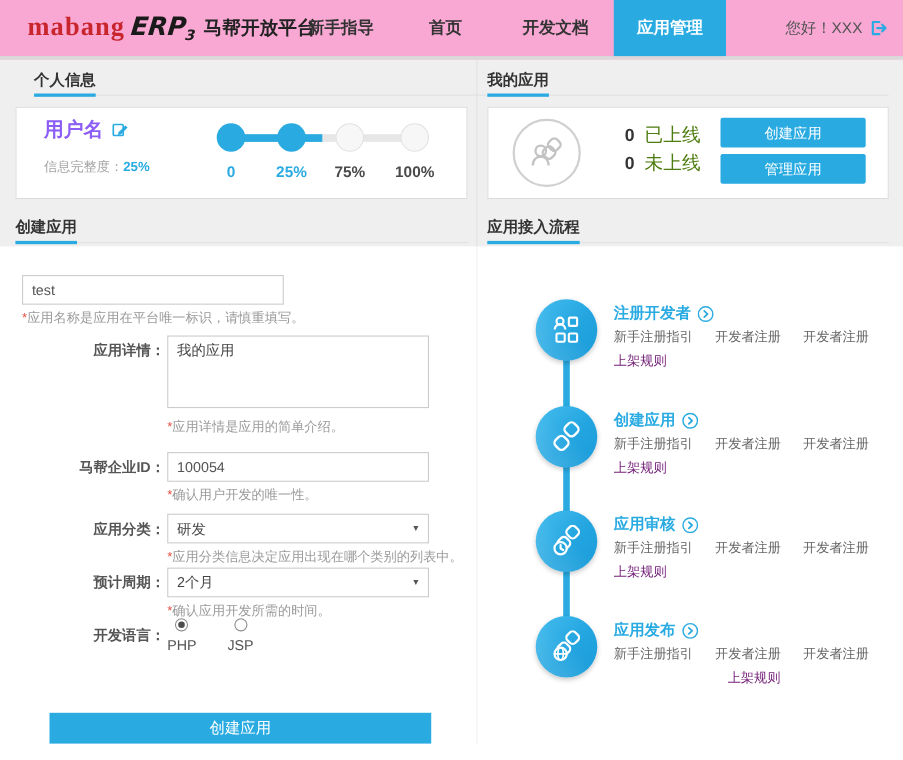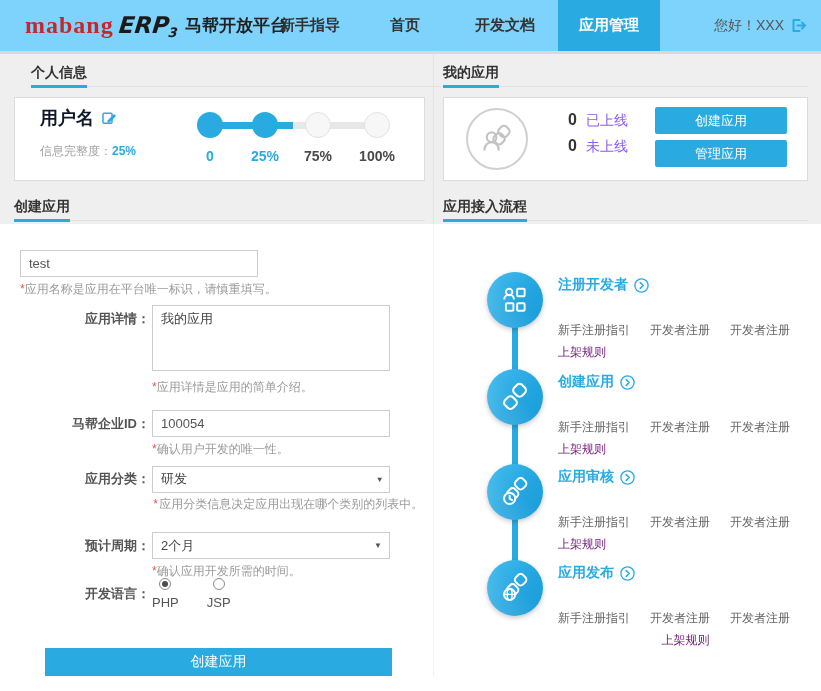--- a/index.html
+++ b/index.html
@@ -1,20 +1,20 @@
 <!DOCTYPE html>
 <html><head>
 <meta charset="utf-8">
 <style>
   html,body{margin:0;padding:0;}
   body{font-family:"Liberation Sans",sans-serif;}
   .page{position:relative;width:821px;height:691px;background:#efeff0;overflow:hidden;}
 
   
-  .hdr{position:absolute;left:0;top:0;width:821px;height:51px;background:#7dd3fc;border-bottom:3px solid #d9d9d9;z-index:5;}
+  .hdr{position:absolute;left:0;top:0;width:821px;height:51px;background:#f9a8d4;border-bottom:3px solid #d9d9d9;z-index:5;}
   .logo{position:absolute;left:25px;top:0;height:51px;display:flex;align-items:center;}
   .logo-en{font-family:"Liberation Serif",serif;font-size:24px;font-weight:600;color:#c9252d;letter-spacing:1px;}
   .logo-erp{font-family:"DejaVu Sans",sans-serif;font-style:italic;font-weight:bold;font-size:23px;color:#1a1a1a;margin-left:5px;transform:skewX(-6deg);}
   .logo-erp-sub{font-size:13px;vertical-align:-4px;}
   .logo-cn{font-size:17px;font-weight:bold;color:#222;margin-left:7px;}
   .nav{position:absolute;left:270px;top:0;height:51px;display:flex;}
   .nav-item{display:flex;align-items:center;justify-content:center;font-size:15px;font-weight:bold;color:#333;cursor:pointer;}
   .nav-item:nth-child(1){width:80px;}
   .nav-item:nth-child(2){width:110px;}
   .nav-item:nth-child(3){width:90px;}
@@ -34,75 +34,75 @@
   .sh1{left:31px;top:62px;width:411px;}
   .sh2{left:443px;top:62px;width:365px;}
   .sh3{left:14px;top:196px;width:411px;}
   .sh4{left:443px;top:196px;width:365px;}
 
   
   .card{position:absolute;background:#fff;border:1px solid #dcdcdc;box-sizing:border-box;z-index:2;}
   .card1{left:14px;top:97px;width:411px;height:84px;}
   .card2{left:443px;top:97px;width:365px;height:84px;}
 
-  .username{position:absolute;left:40px;top:106px;display:flex;align-items:center;gap:7px;font-size:18px;font-weight:bold;color:#0f172a;z-index:3;}
+  .username{position:absolute;left:40px;top:106px;display:flex;align-items:center;gap:7px;font-size:18px;font-weight:bold;color:#8b5cf6;z-index:3;}
   .completeness{position:absolute;left:40px;top:143px;font-size:12px;color:#a3a3a3;z-index:3;}
   .completeness b{color:#29abe2;font-weight:bold;}
 
   .stepper{position:absolute;left:183px;top:110px;width:220px;height:58px;z-index:3;}
   .bar{position:absolute;top:12px;height:7px;}
   .bar-gray{left:27px;width:167px;background:#e7e7e7;}
   .bar-blue{left:27px;width:83px;background:#29abe2;}
   .pc{position:absolute;top:2px;width:26px;height:26px;border-radius:50%;box-sizing:border-box;}
   .pc.filled{background:#29abe2;}
   .pc.empty{background:#f7f7f7;border:1px solid #e2e2e2;}
   .plabel{position:absolute;top:38px;transform:translateX(-50%);font-size:14px;font-weight:bold;}
   .plabel.blue{color:#29abe2;}
   .plabel.dark{color:#4a4a4a;}
 
   .appicon{position:absolute;left:466px;top:108px;width:62px;height:62px;border:2px solid #d0d0d0;border-radius:50%;box-sizing:border-box;display:flex;align-items:center;justify-content:center;z-index:3;}
   .cnt-row{position:absolute;display:flex;align-items:baseline;gap:9px;z-index:3;}
   .cnt-row .n{font-size:16px;font-weight:bold;color:#333;}
-  .cnt-row .l{font-size:14px;color:#8b5cf6;}
+  .cnt-row .l{font-size:17px;color:#4d7c0f;}
   .cr1{left:568px;top:111px;}
   .cr2{left:568px;top:137px;}
   .btn{position:absolute;width:132px;height:27px;background:#29abe2;color:#fff;font-size:13px;display:flex;align-items:center;justify-content:center;cursor:pointer;border-radius:2px;z-index:3;}
   .btn1{left:655px;top:107px;}
   .btn2{left:655px;top:140px;}
 
   
   .form{position:absolute;left:20px;top:250px;width:372px;z-index:2;}
   .frow{display:flex;}
   .flabel{width:132px;text-align:right;font-size:13px;font-weight:bold;color:#555;line-height:27px;padding-right:2px;flex-shrink:0;box-sizing:border-box;}
   .fctrl{width:238px;}
   .tin{width:238px;height:27px;border:1px solid #ccc;padding:0 8px;font-size:13px;color:#555;background:#fff;box-sizing:border-box;font-family:"Liberation Sans",sans-serif;}
   .tarea{width:238px;height:66px;border:1px solid #ccc;padding:4px 8px;font-size:13px;color:#444;background:#fff;box-sizing:border-box;resize:none;font-family:"Liberation Sans",sans-serif;}
   .fselect{position:relative;width:238px;height:27px;border:1px solid #ccc;background:#fff;box-sizing:border-box;line-height:25px;padding:0 8px;font-size:13px;color:#444;cursor:pointer;}
   .fselect .arr{position:absolute;right:7px;top:0;line-height:25px;font-size:8px;color:#555;}
   .hint{margin-top:5px;font-size:12px;color:#9a9a9a;line-height:15px;white-space:nowrap;}
   .req{color:#e8574a;}
   .mb1{margin-bottom:8px;}  .mb2{margin-bottom:15px;} .mb3{margin-bottom:9px;}
-  .mb4{margin-bottom:19px;font-family:Liberation Mono, monospace;}  .mb5{margin-bottom:7px;}  .mb6{margin-bottom:12px;}
+  .mb4{margin-bottom:2px;}  .mb5{margin-bottom:7px;}  .mb6{margin-bottom:12px;}
   .frow.rrow .flabel{line-height:16px;}
   .opts{display:flex;gap:28px;align-items:center;font-size:13px;color:#555;height:16px;}
   .opt{display:flex;align-items:center;gap:5px;cursor:pointer;flex-direction:column;}
   .rdo{width:12px;height:12px;border:1px solid #8c8c8c;border-radius:50%;background:#fdfdfd;position:relative;box-sizing:border-box;flex-shrink:0;}
   .rdo.on::after{content:"";position:absolute;left:2px;top:2px;width:6px;height:6px;border-radius:50%;background:#4d4d4d;}
   .submit{position:absolute;left:45px;top:648px;width:347px;height:28px;background:#29abe2;color:#fff;font-size:14px;display:flex;align-items:center;justify-content:center;cursor:pointer;z-index:2;}
 
   
   .flow-line{position:absolute;left:512px;top:300px;width:6px;height:288px;background:#29abe2;z-index:2;}
   .fcirc{position:absolute;left:487px;width:56px;height:56px;border-radius:50%;background:linear-gradient(135deg,#45bdef 0%,#23a5e0 55%,#1b9cd9 100%);box-shadow:0 2px 5px rgba(0,0,0,.22);display:flex;align-items:center;justify-content:center;z-index:3;}
   .fcirc::before{content:"";position:absolute;left:0;top:0;right:0;bottom:0;border-radius:50%;background:linear-gradient(45deg,rgba(255,255,255,.18) 0%,rgba(255,255,255,0) 55%);}
   .fc1{top:272px;} .fc2{top:369px;} .fc3{top:464px;} .fc4{top:560px;}
   .ftext{position:absolute;left:558px;width:255px;z-index:3;}
   .ft1{top:276px;} .ft2{top:373px;} .ft3{top:468px;} .ft4{top:564px;text-align:center;}
   .ftitle{display:flex;align-items:center;gap:6px;font-size:14px;font-weight:bold;color:#29abe2;height:18px;cursor:pointer;}
   .flinks{display:flex;gap:20px;margin-top:4px;font-size:12px;color:#666;}
-  .flinks span{cursor:pointer;margin-top:24px;}
+  .flinks span{cursor:pointer;}
   .flink2{margin-top:5px;font-size:12px;color:#701a75;cursor:pointer;}
 </style>
 </head>
 <body>
 
 <div class="page">
 
   <div class="hdr">
     <div class="logo">
       <span class="logo-en">mabang</span>

